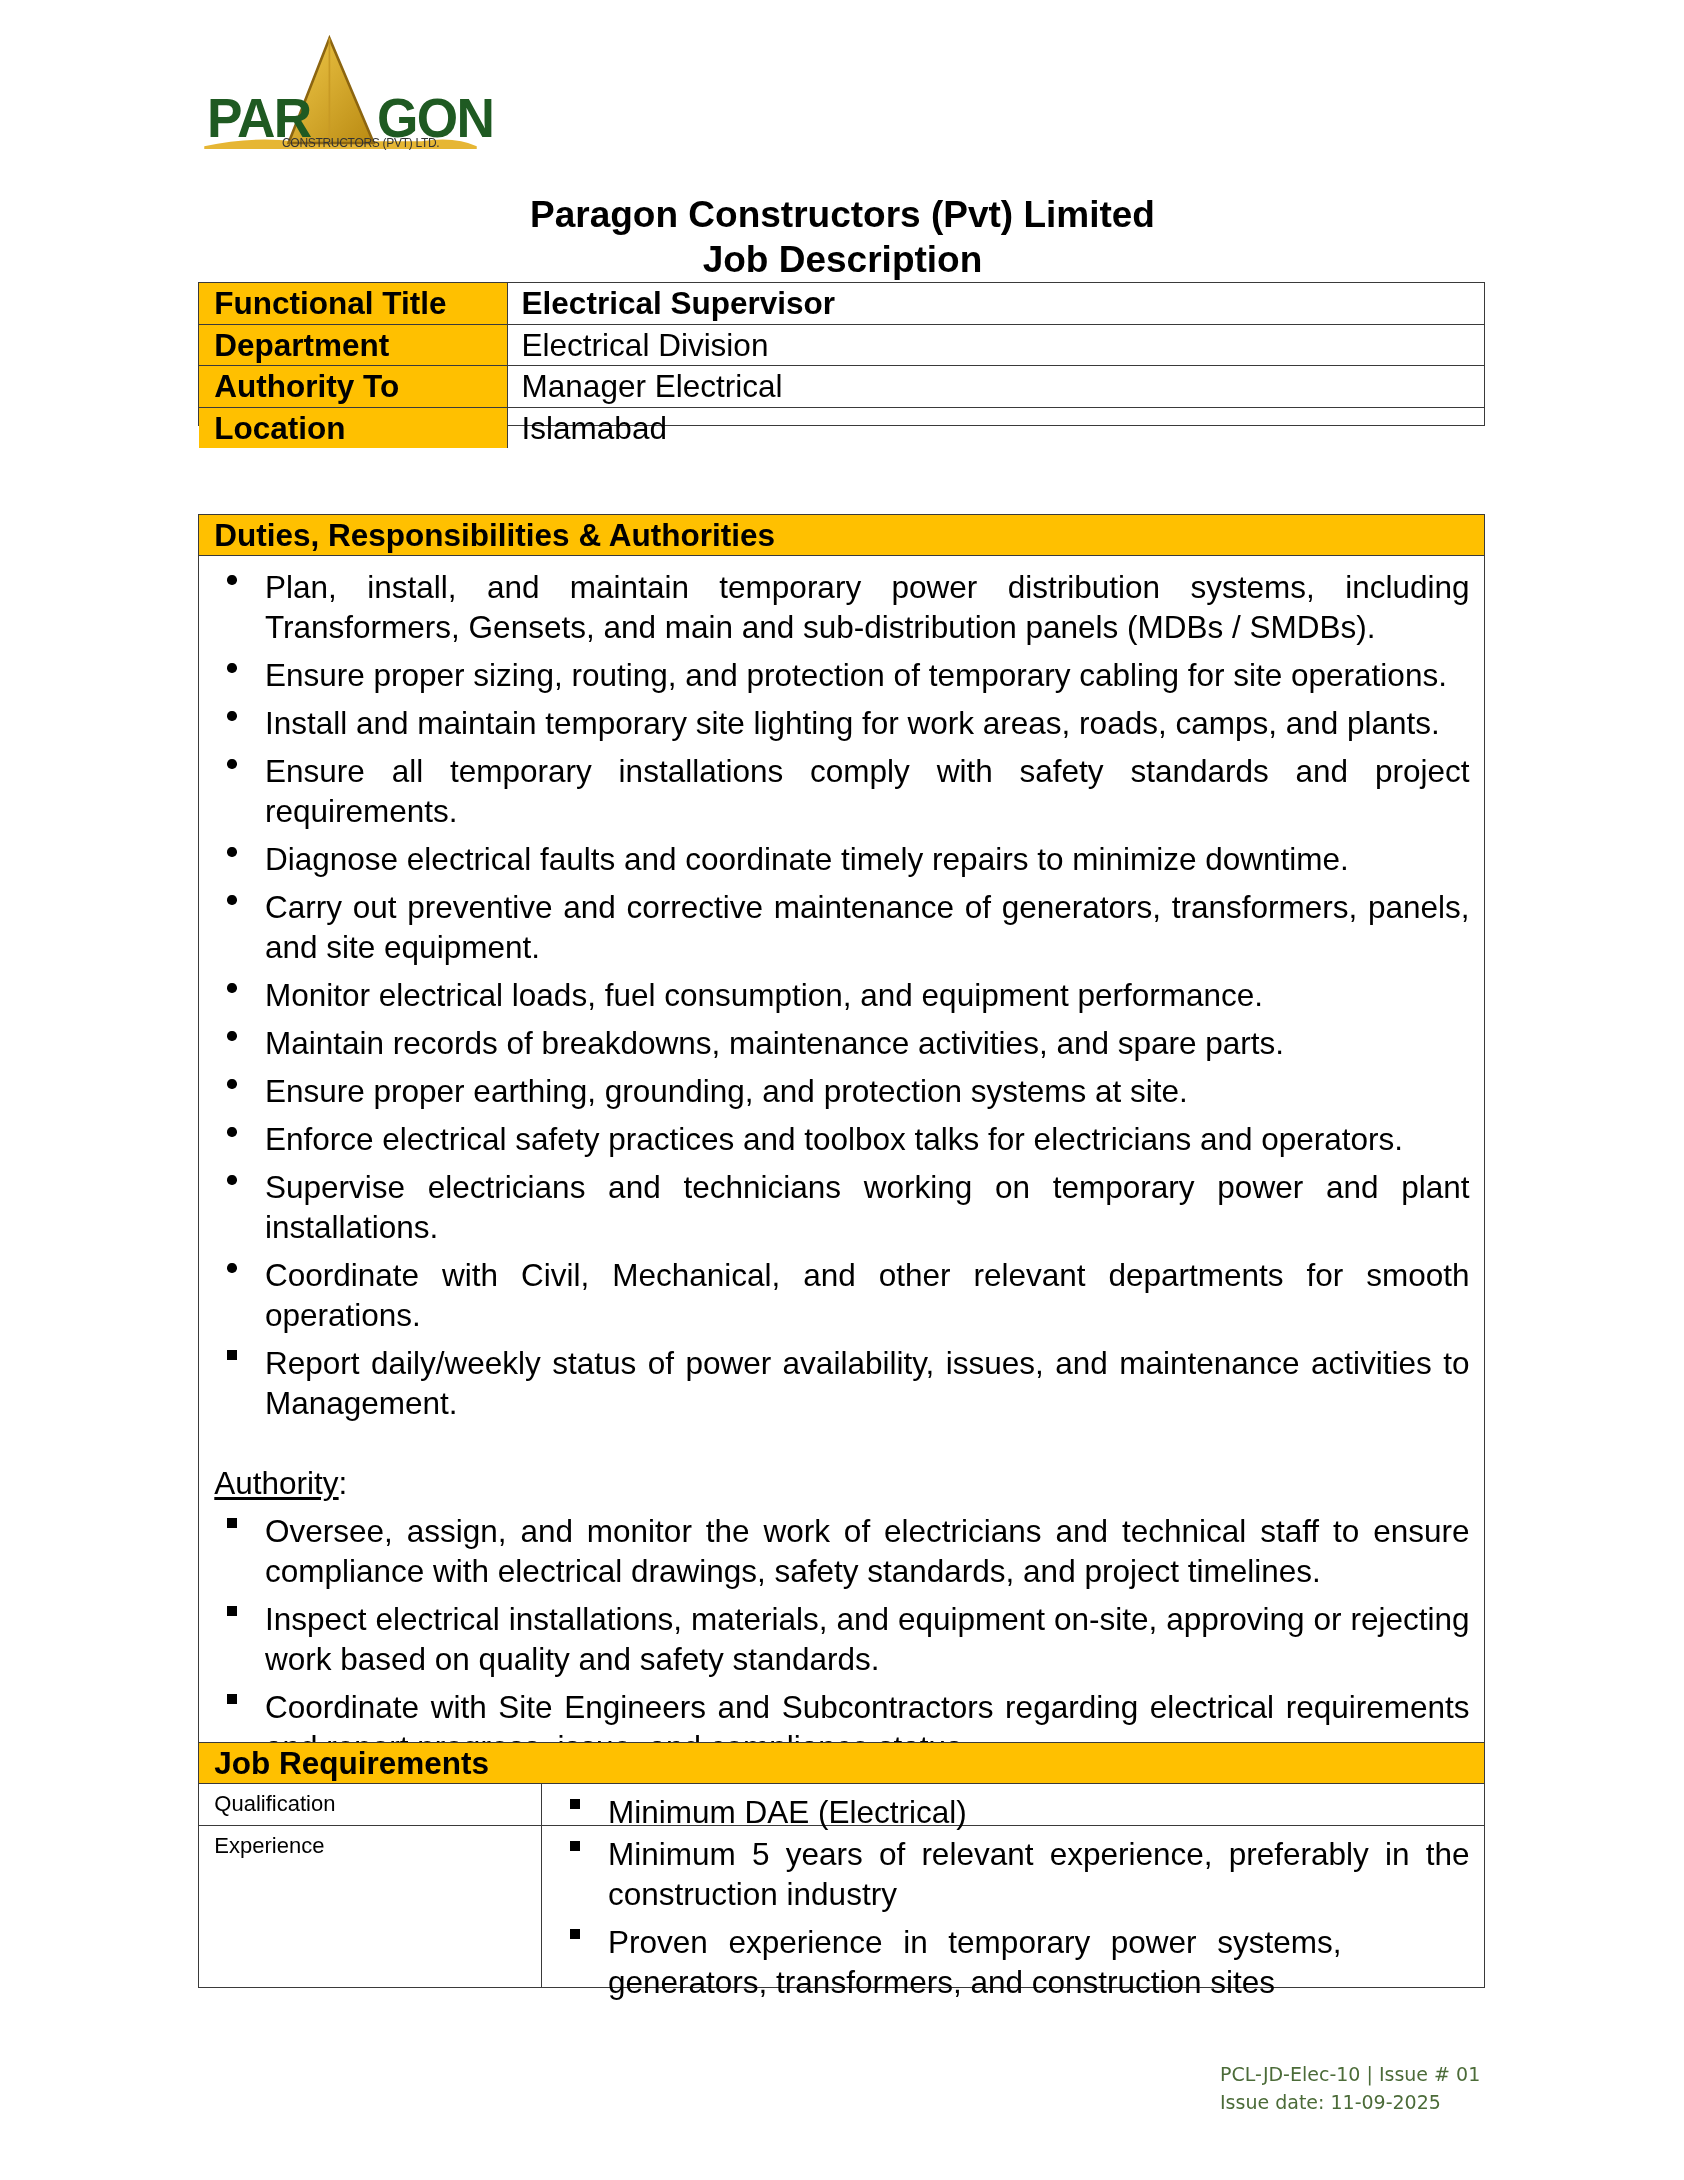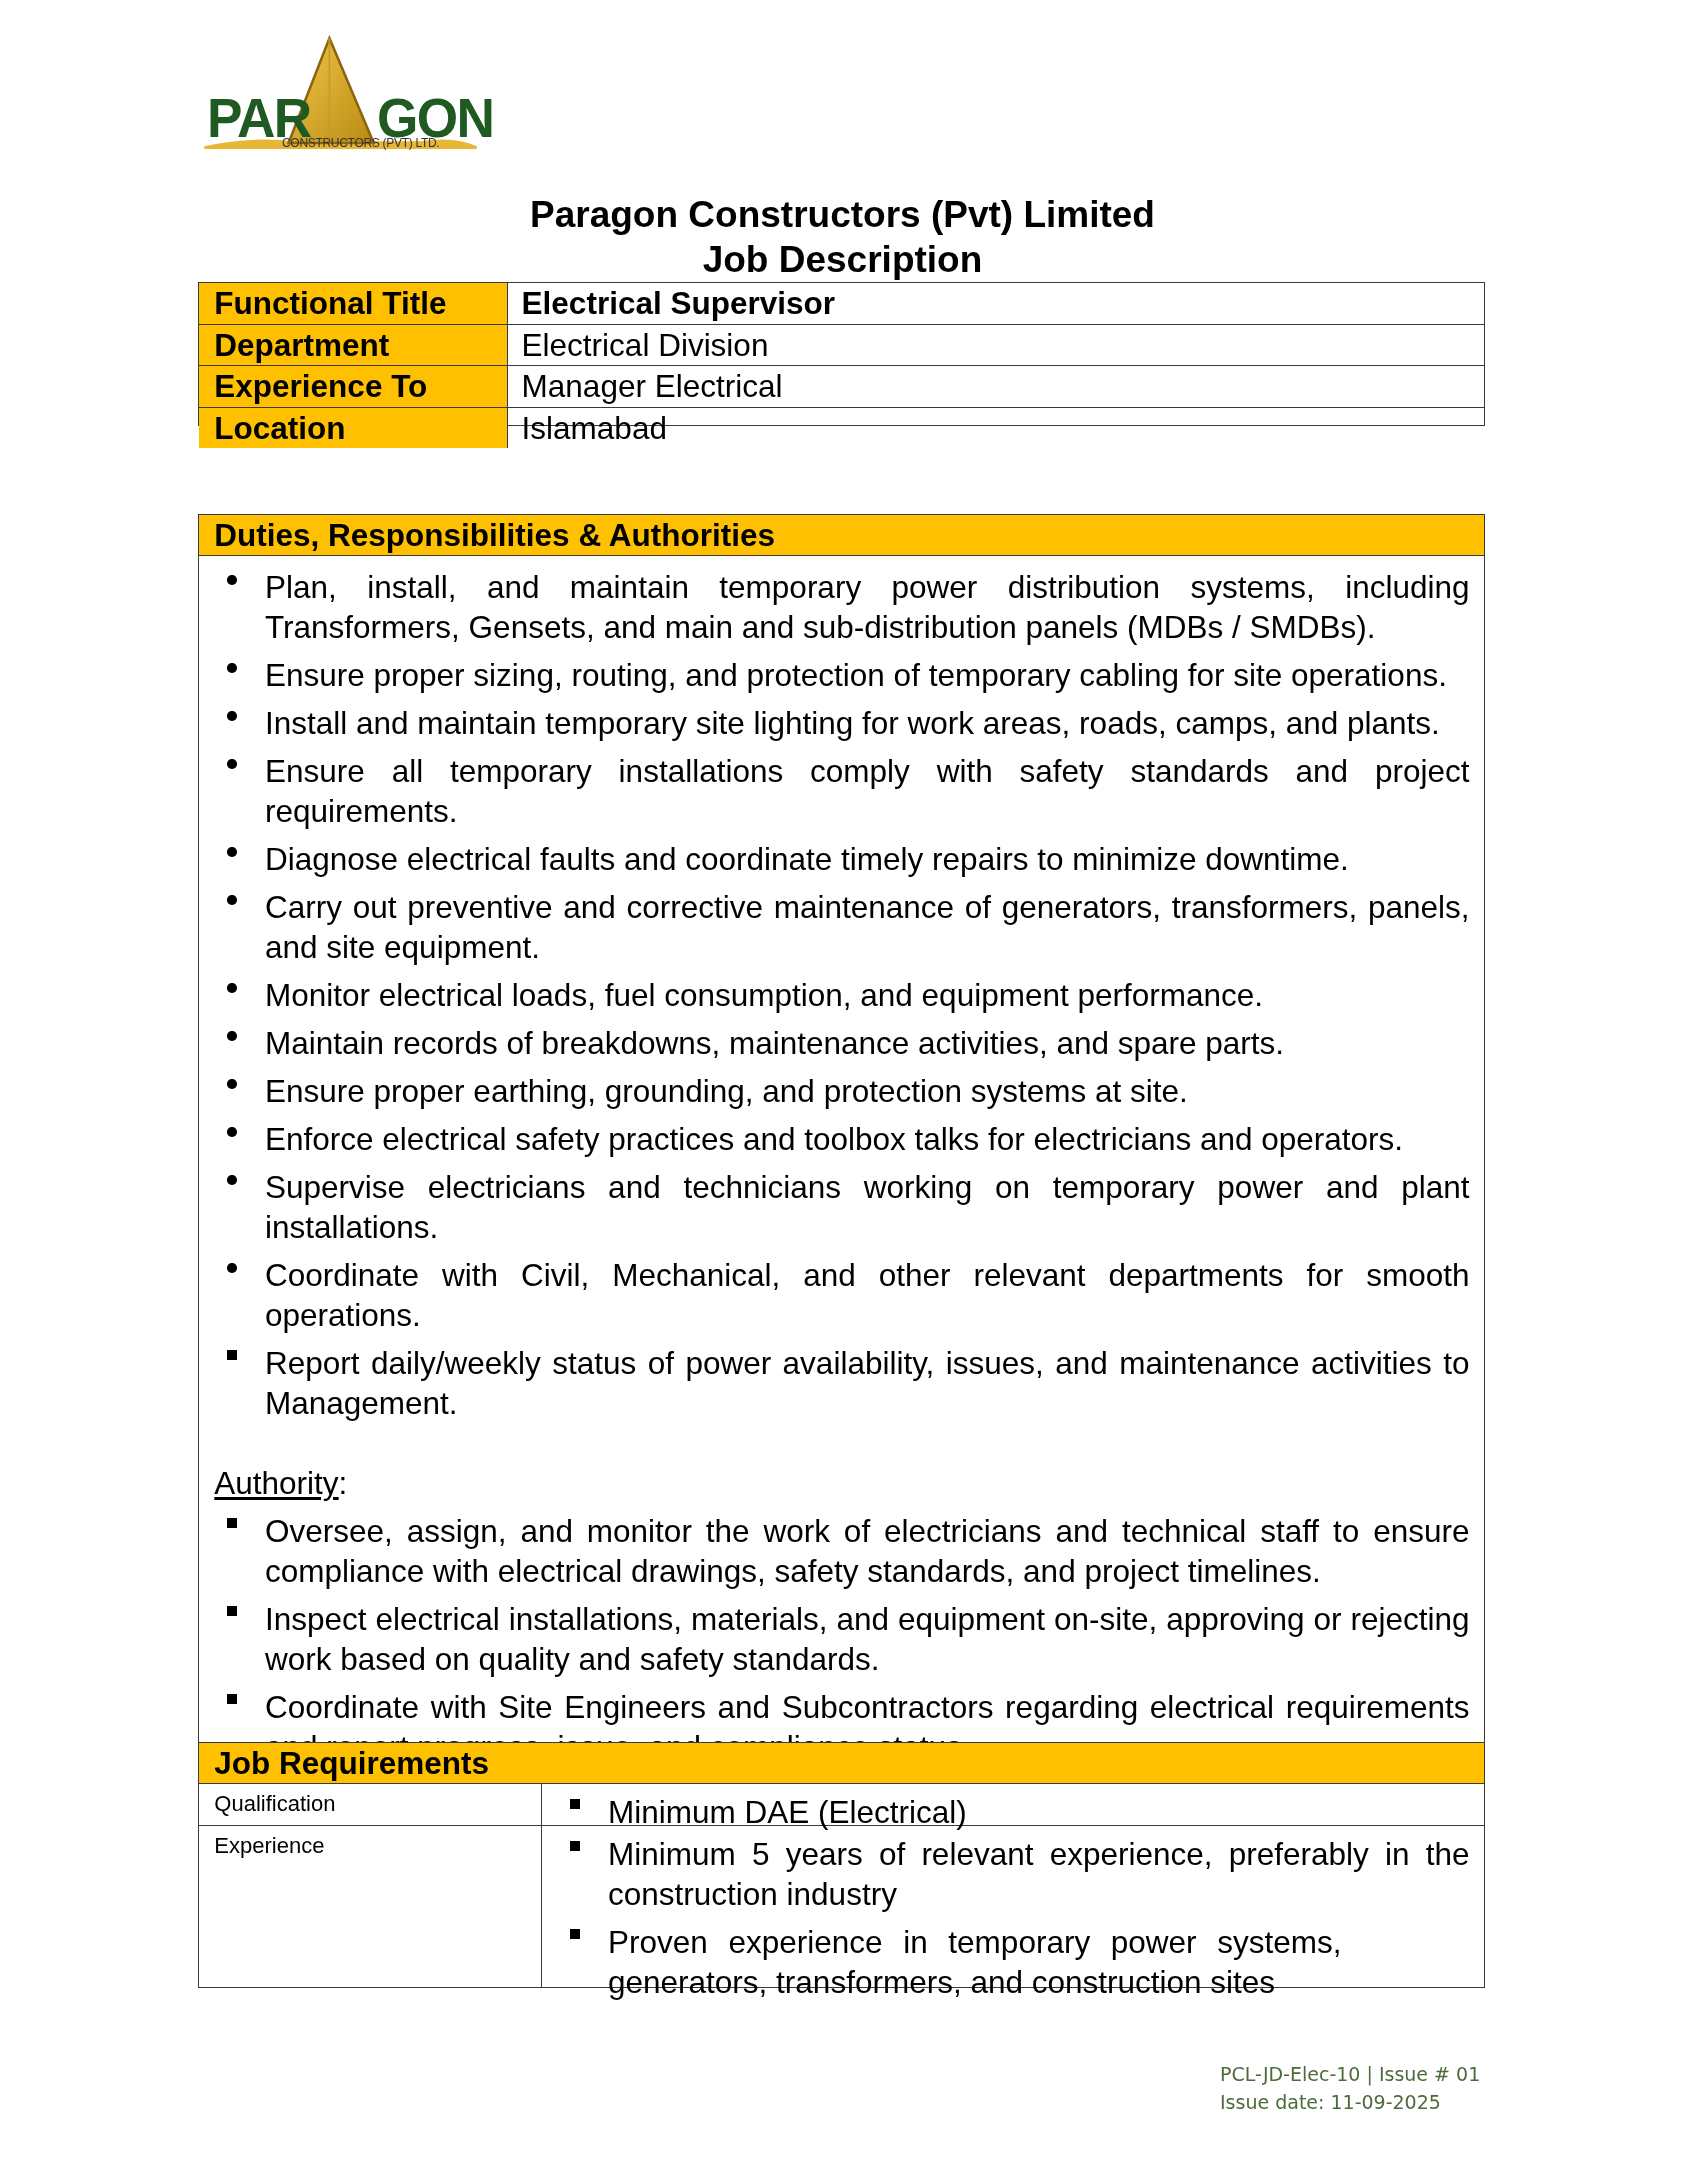--- a/index.html
+++ b/index.html
@@ -78,21 +78,21 @@
 <div class="tbl" style="top:282px;height:144px">
   <div class="row" style="height:42px">
     <div class="lbl">Functional Title</div>
     <div class="val bold">Electrical Supervisor</div>
   </div>
   <div class="row" style="height:41px">
     <div class="lbl">Department</div>
     <div class="val">Electrical Division</div>
   </div>
   <div class="row" style="height:42px">
-    <div class="lbl">Experience To</div>
+    <div class="lbl">Authority To</div>
     <div class="val">Manager Electrical</div>
   </div>
   <div class="row" style="height:40px">
     <div class="lbl">Location</div>
     <div class="val">Islamabad</div>
   </div>
 </div>
 
 <div class="tbl" style="top:514px;height:312px;height:auto;min-height:312px">
   <div class="hdr">Duties, Responsibilities &amp; Authorities</div>

